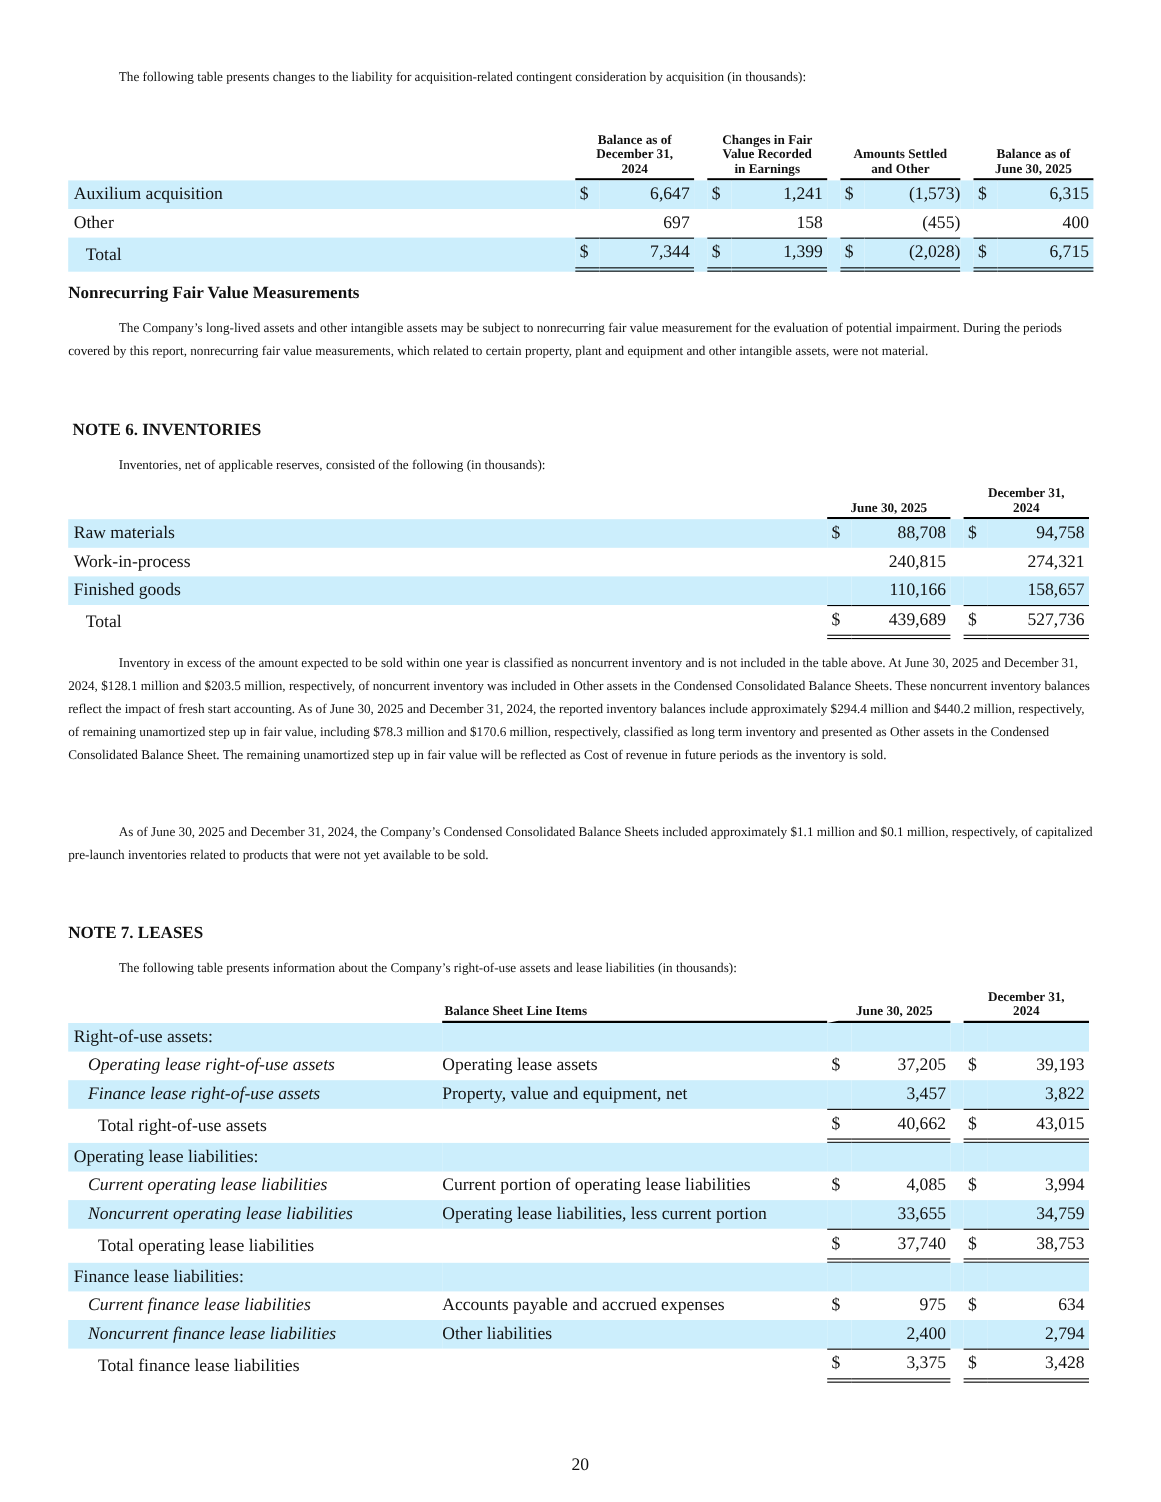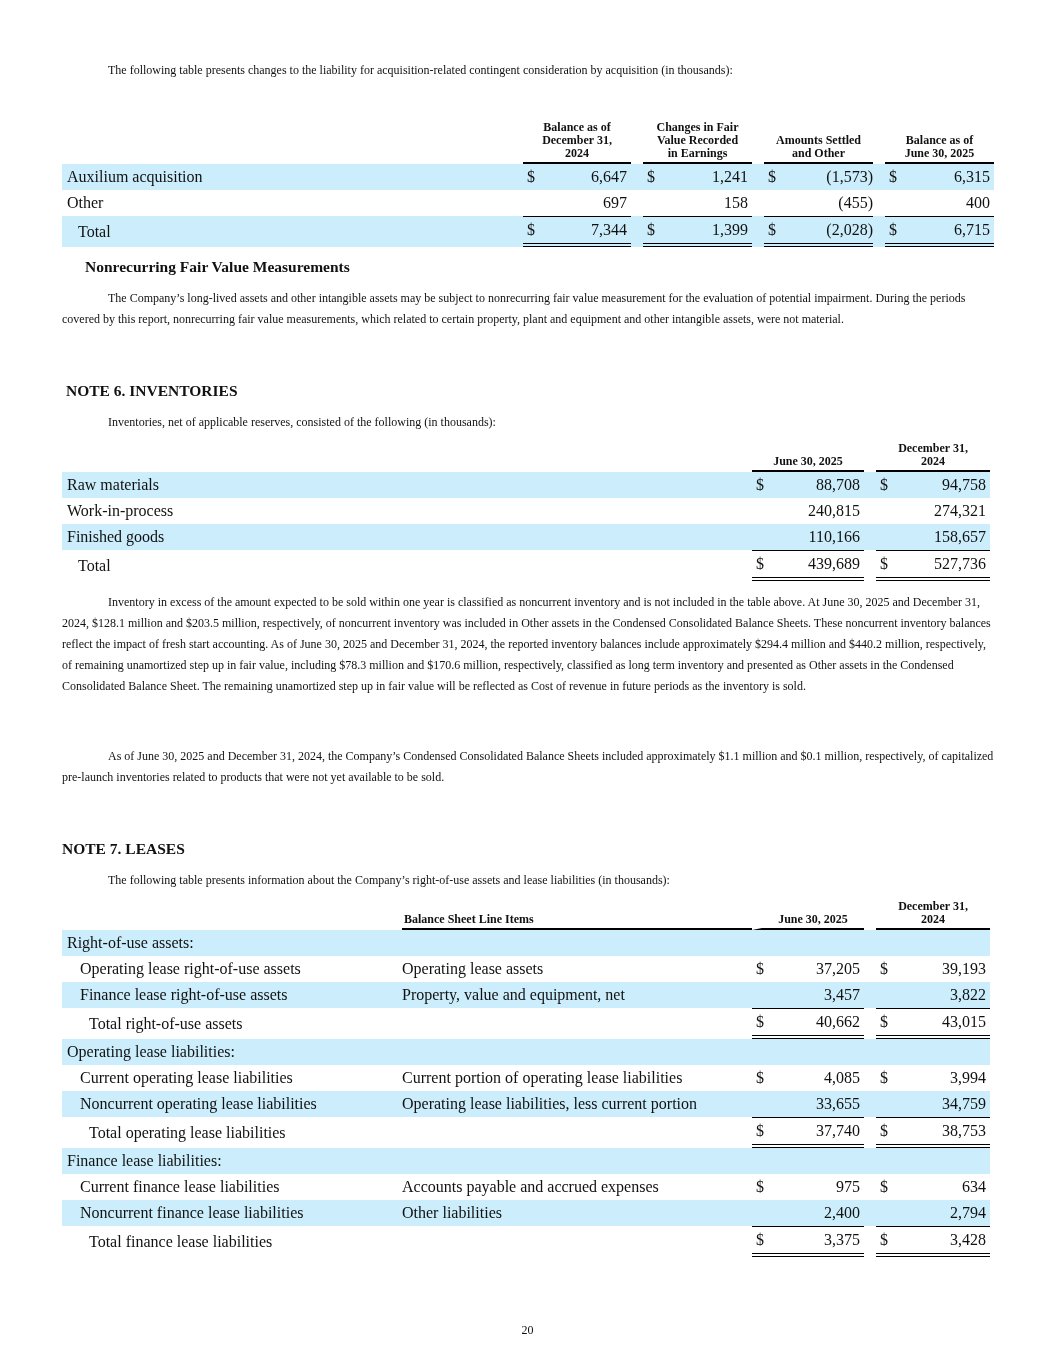--- a/index.html
+++ b/index.html
@@ -13,28 +13,28 @@
   .para .indent { display: inline-block; width: 46px; }
   .heading { position: absolute; font-weight: bold; font-size: 15.5px; margin: 0; }
 
   table.fin { position: absolute; left: 0; border-collapse: separate; border-spacing: 0; font-size: 16px; }
   table.fin td, table.fin th { padding: 0; height: 26px; vertical-align: middle; white-space: nowrap; }
   table.fin th { font-size: 12px; font-weight: bold; line-height: 13px; vertical-align: bottom; padding-bottom: 2px; }
   table.fin th.hdr { border-bottom: 2px solid #000; }
   table.fin th.gap, table.fin td.gap { width: 12px; }
   tr.shade td { background: #cceefc; }
   td.lbl { padding-left: 5px !important; }
-  td.lbl.i1 { padding-left: 18px !important; }
+  td.lbl.i1 { padding-left: 18px !important; font-style: italic; }
   td.lbl.i2 { padding-left: 27px !important; }
   td.lbl.t1 { padding-left: 16px !important; }
   td.dol { text-align: left; padding-left: 4px !important; }
   td.num { text-align: right; padding-right: 4px !important; }
   td.tt { border-top: 1.5px solid #000; }
   td.dbl { border-bottom: 4px double #000; }
-  .pagenum { position: absolute; left: 0; width: 1055px; top: 1323px; text-align: center; font-size: 12px; }
+  .pagenum { position: absolute; left: 0; width: 1055px; top: 1323px; text-align: center; font-size: 16px; }
 </style>
 </head>
 <body>
 
 <div class="page">
 
   <p class="para" style="top:60px;"><span class="indent"></span><span>The following table presents changes to the liability for acquisition-related contingent consideration by acquisition (in thousands):</span></p>
 
   <table class="fin" style="top:118px; width:932px;">
     <colgroup>
@@ -100,21 +100,21 @@
           <td class="gap"></td>
       <td class="dol tt dbl">$</td>
           <td class="num tt dbl" style="padding-right:0 !important;font-family:Liberation Serif, serif;">(2,028)</td>
           <td class="gap"></td>
       <td class="dol tt dbl">$</td>
           <td class="num tt dbl">6,715</td>
     </tr>
   </tbody>
     </table>
 
-  <p class="heading" style="top:258px; left:0;margin-left:23px;">Nonrecurring Fair Value Measurements</p>
+  <p class="heading" style="top:258px; left:0;">Nonrecurring Fair Value Measurements</p>
   <p class="para" style="top:288px;"><span class="indent"></span><span>The Company’s long-lived assets and other intangible assets may be subject to nonrecurring fair value measurement for the evaluation of potential impairment. During the periods covered by this report, nonrecurring fair value measurements, which related to certain property, plant and equipment and other intangible assets, were not material.</span></p>
 
   <p class="heading" style="top:382px; left:4px;">NOTE 6. INVENTORIES</p>
   <p class="para" style="top:412px;"><span class="indent"></span><span>Inventories, net of applicable reserves, consisted of the following (in thousands):</span></p>
 
   <table class="fin" style="top:440px; width:928px;">
     <colgroup>
       <col style="width:690px">
         <col style="width:22px">
         <col style="width:90px">

